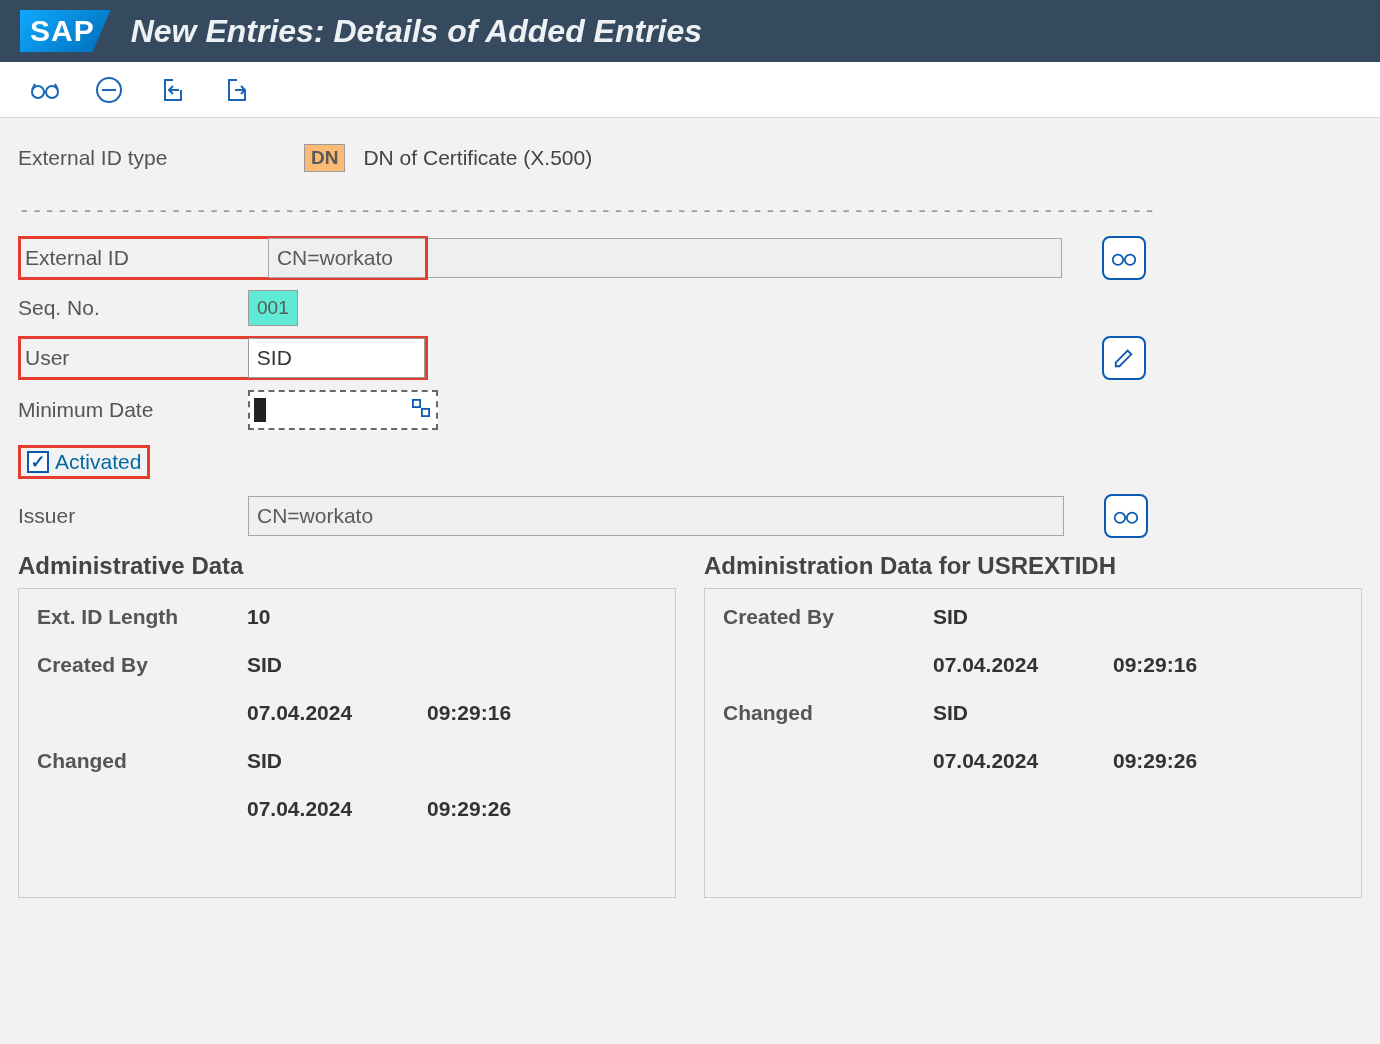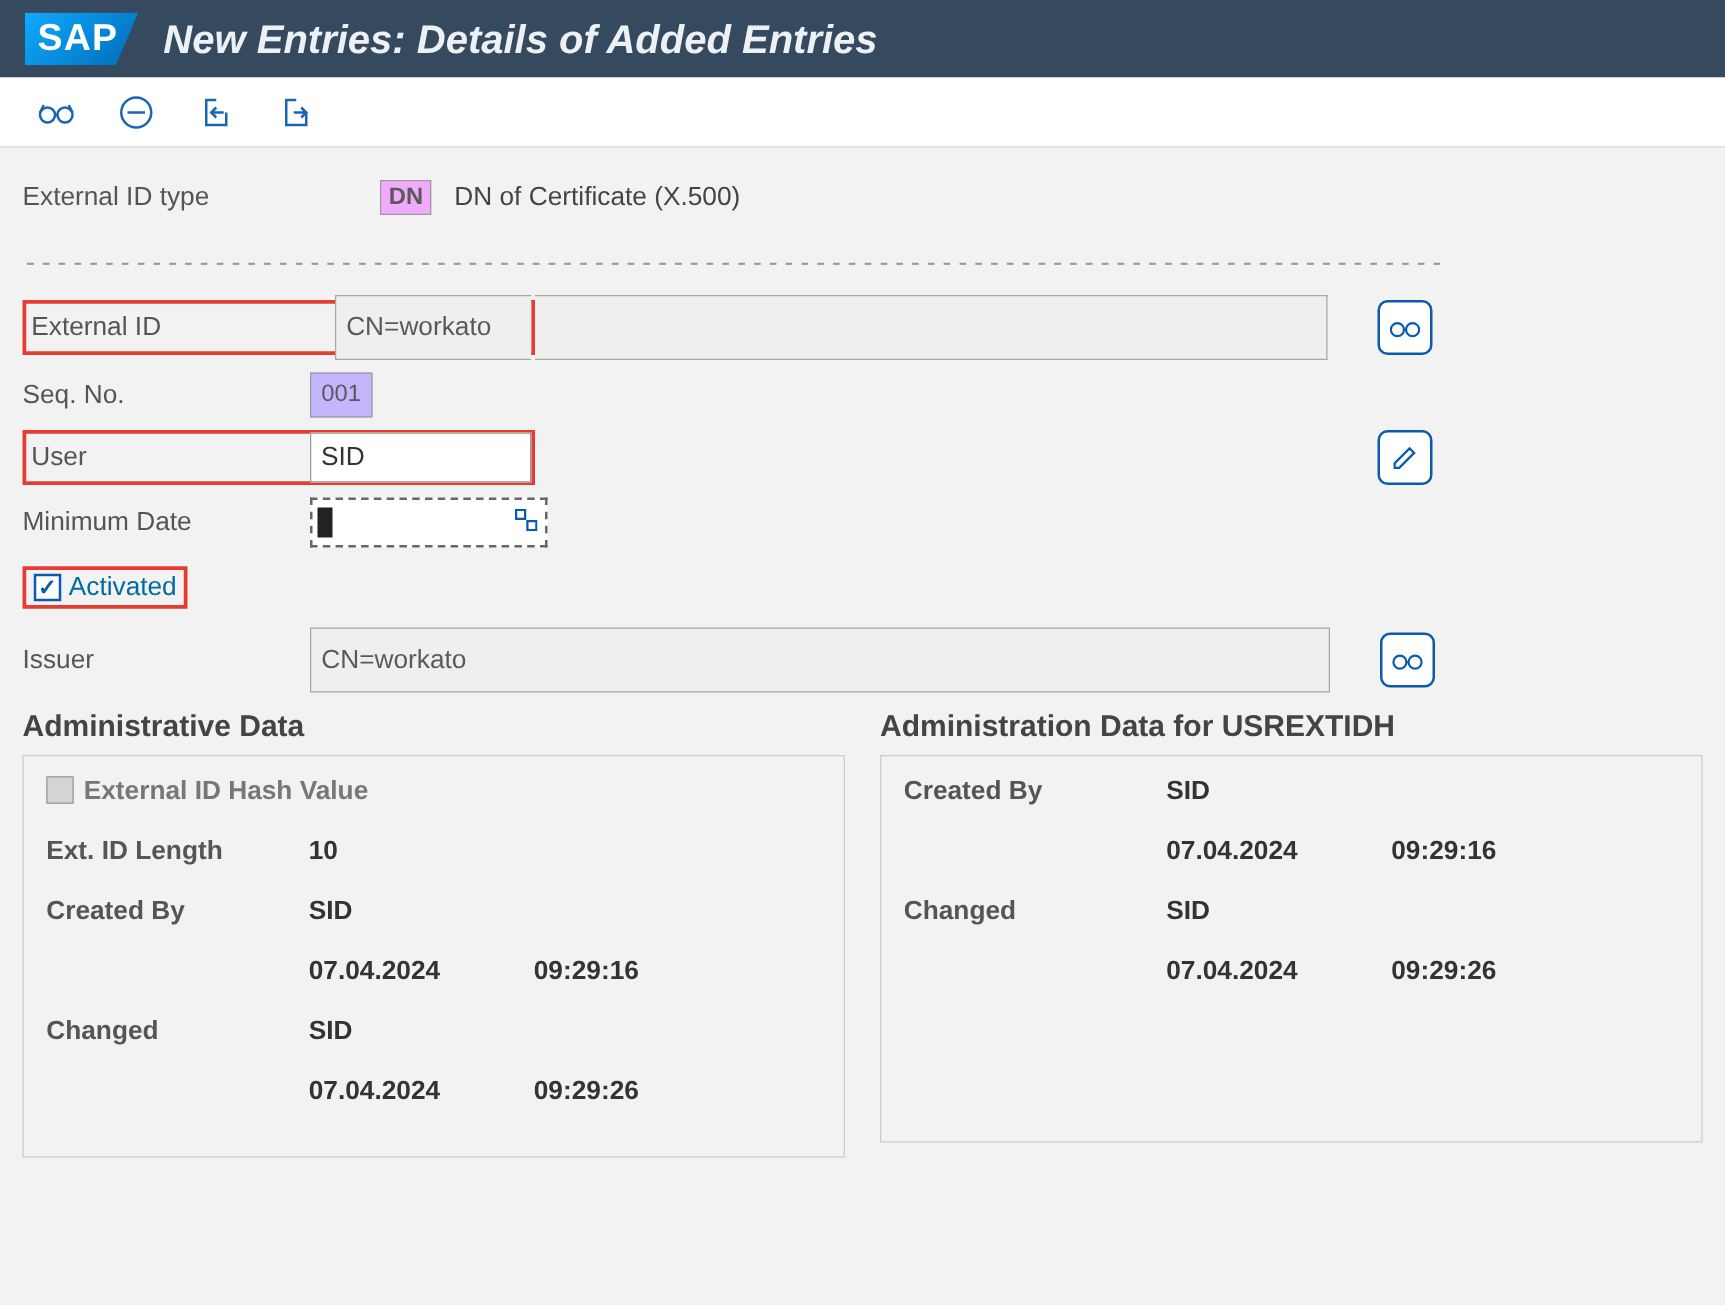--- a/index.html
+++ b/index.html
@@ -57,49 +57,49 @@
     align-items: center;
     margin-bottom: 14px;
     min-height: 44px;
   }
   .label {
     width: 230px;
     color: #555;
   }
   .dn-badge {
     border: 1px solid #9b9b9b;
-    background: #f0abfc;
+    background: #fdba74;
     padding: 2px 6px;
     font-weight: bold;
     color: #5a5a5a;
     margin-right: 18px;
     font-size: 19px;
   }
   .dn-desc { color: #444; }
   .dashed-sep {
     color: #999;
     font-family: monospace;
     letter-spacing: 0;
     padding: 4px 0 14px 0;
     white-space: nowrap;
     overflow: hidden;
   }
   .field-short {
     border: 1px solid #9b9b9b;
-    background: #c4b5fd;
+    background: #5eead4;
     padding: 4px 8px;
     color: #5a5a5a;
     font-size: 19px;
   }
   .field-disabled {
     border: 1px solid #a7a7a7;
     background: #efefef;
     padding: 4px 8px;
     color: #5a5a5a;
-    height: 52px;
+    height: 40px;
     display:flex;
     align-items:center;
   }
   .field-white {
     border: 1px solid #999;
     background: #fff;
     padding: 4px 8px;
     color: #333;
     height: 40px;
     display:flex;
@@ -297,24 +297,20 @@
         </svg>
     </div>
   </div>
 
   <div class="groups">
 
     <div class="group">
       <div class="group-title">Administrative Data</div>
       <div class="group-box">
         <div class="adm-row">
-          <span class="chk-disabled"></span>
-          <span style="color:#777;">External ID Hash Value</span>
-        </div>
-        <div class="adm-row">
           <div class="adm-label">Ext. ID Length</div>
           <div class="adm-val">10</div>
         </div>
         <div class="adm-row">
           <div class="adm-label">Created By</div>
           <div class="adm-val">SID</div>
         </div>
         <div class="adm-row">
           <div class="adm-label"></div>
           <div class="adm-val">07.04.2024</div>

